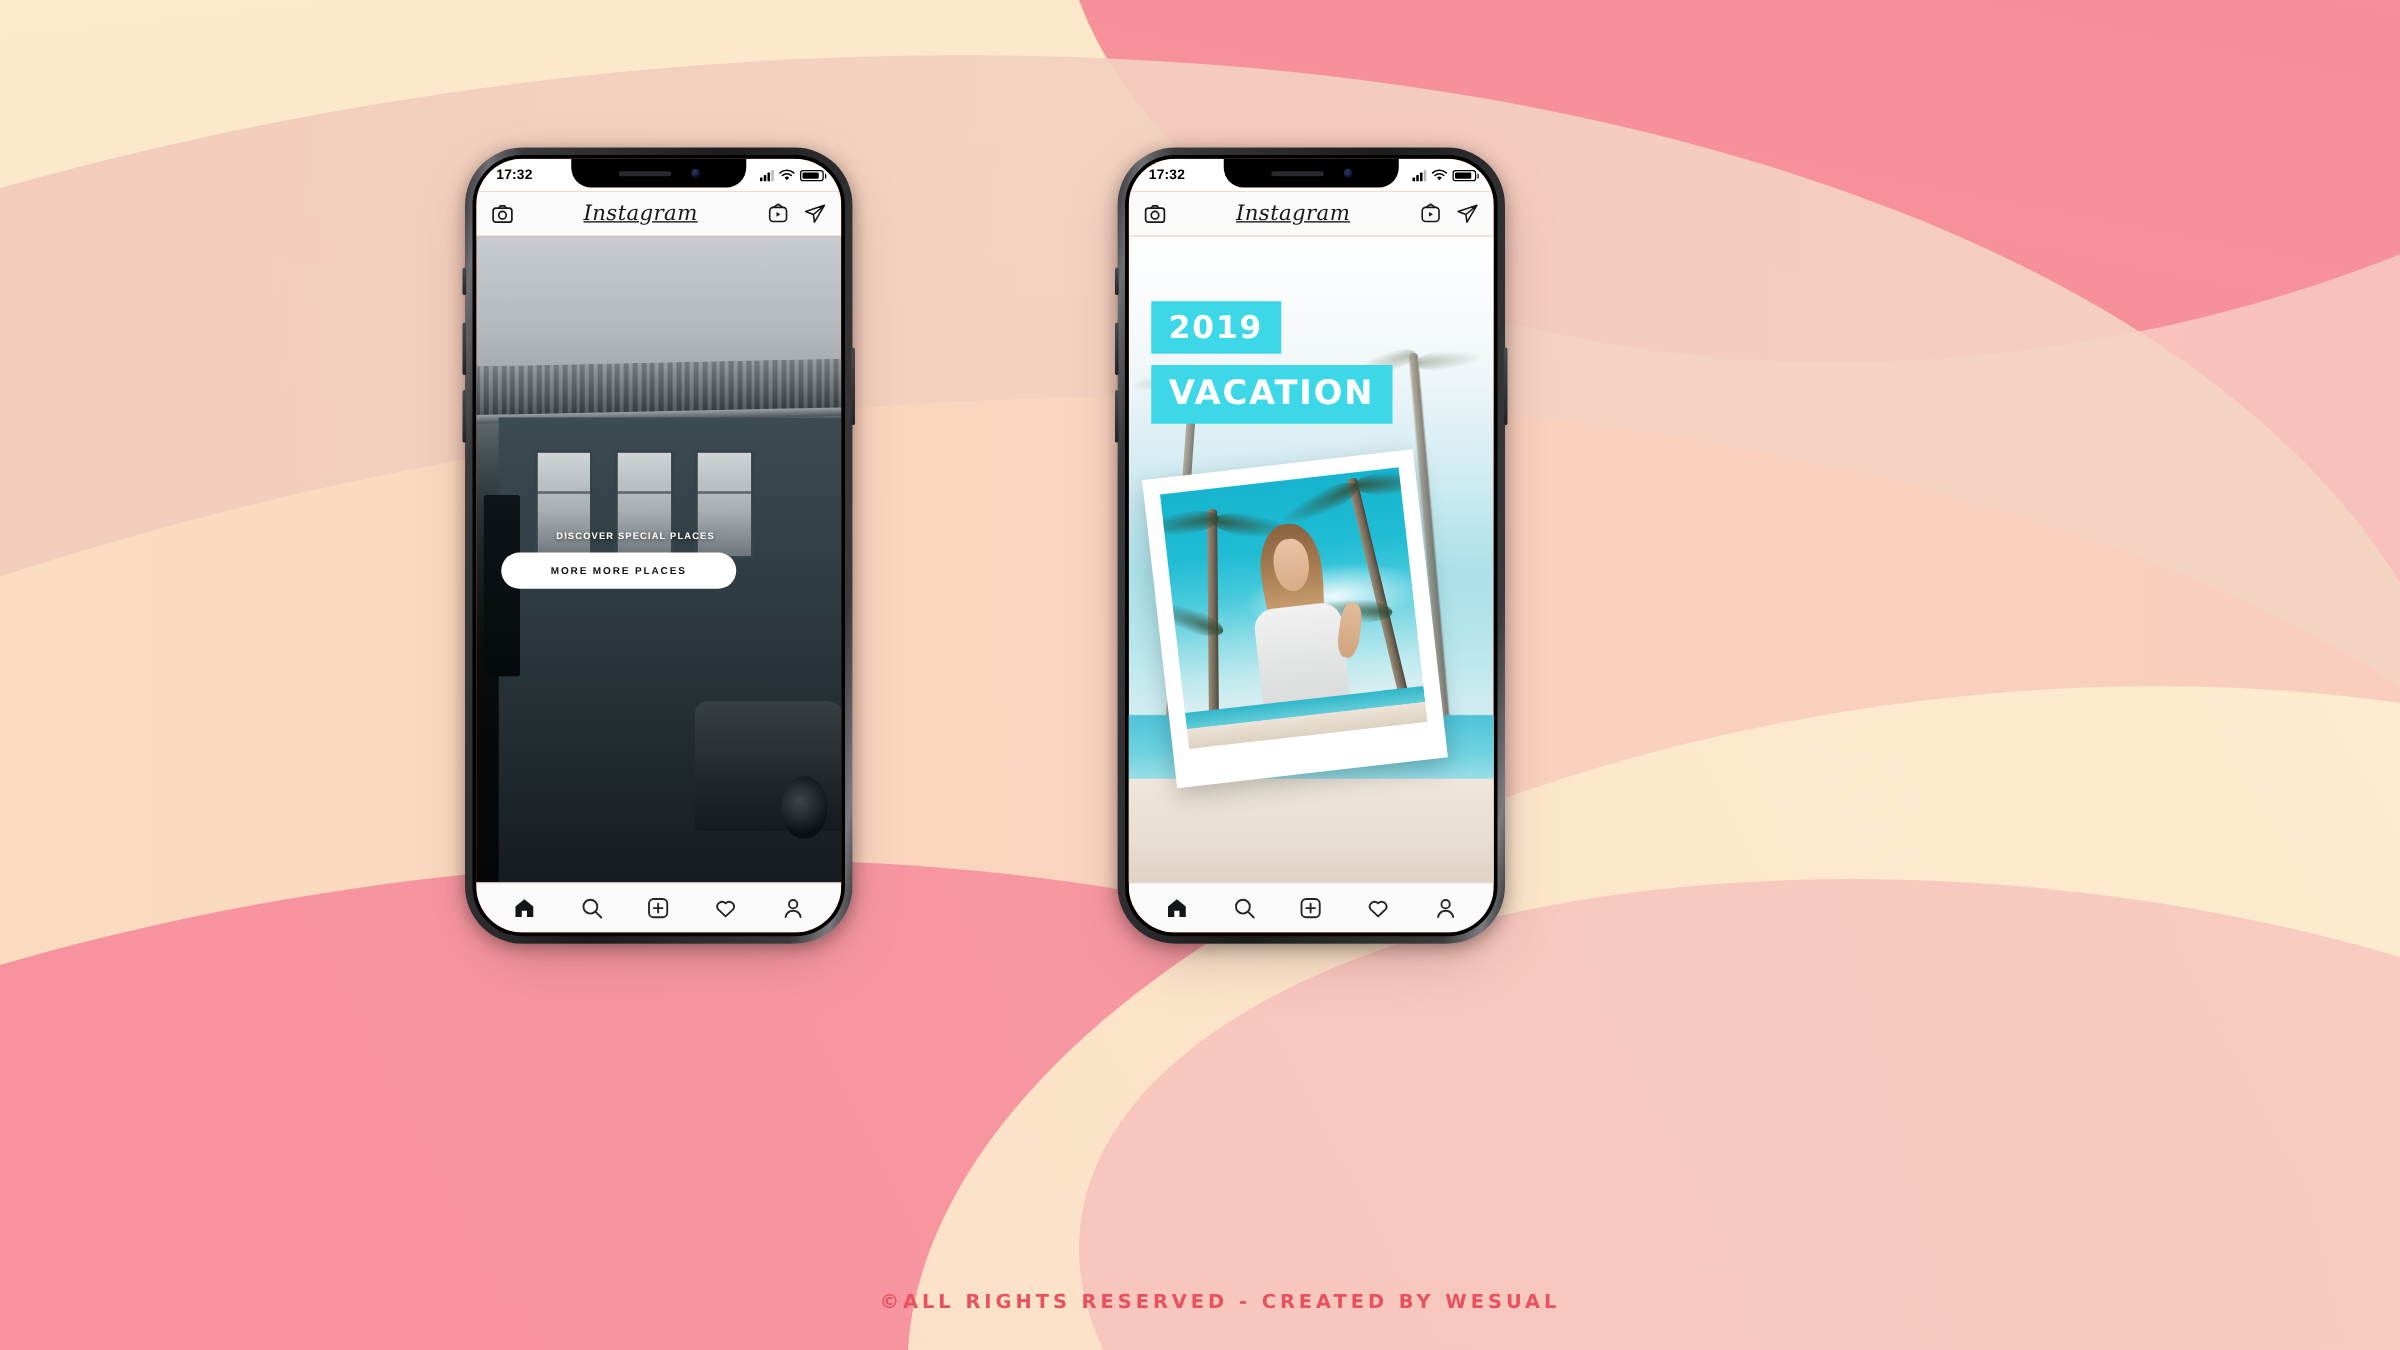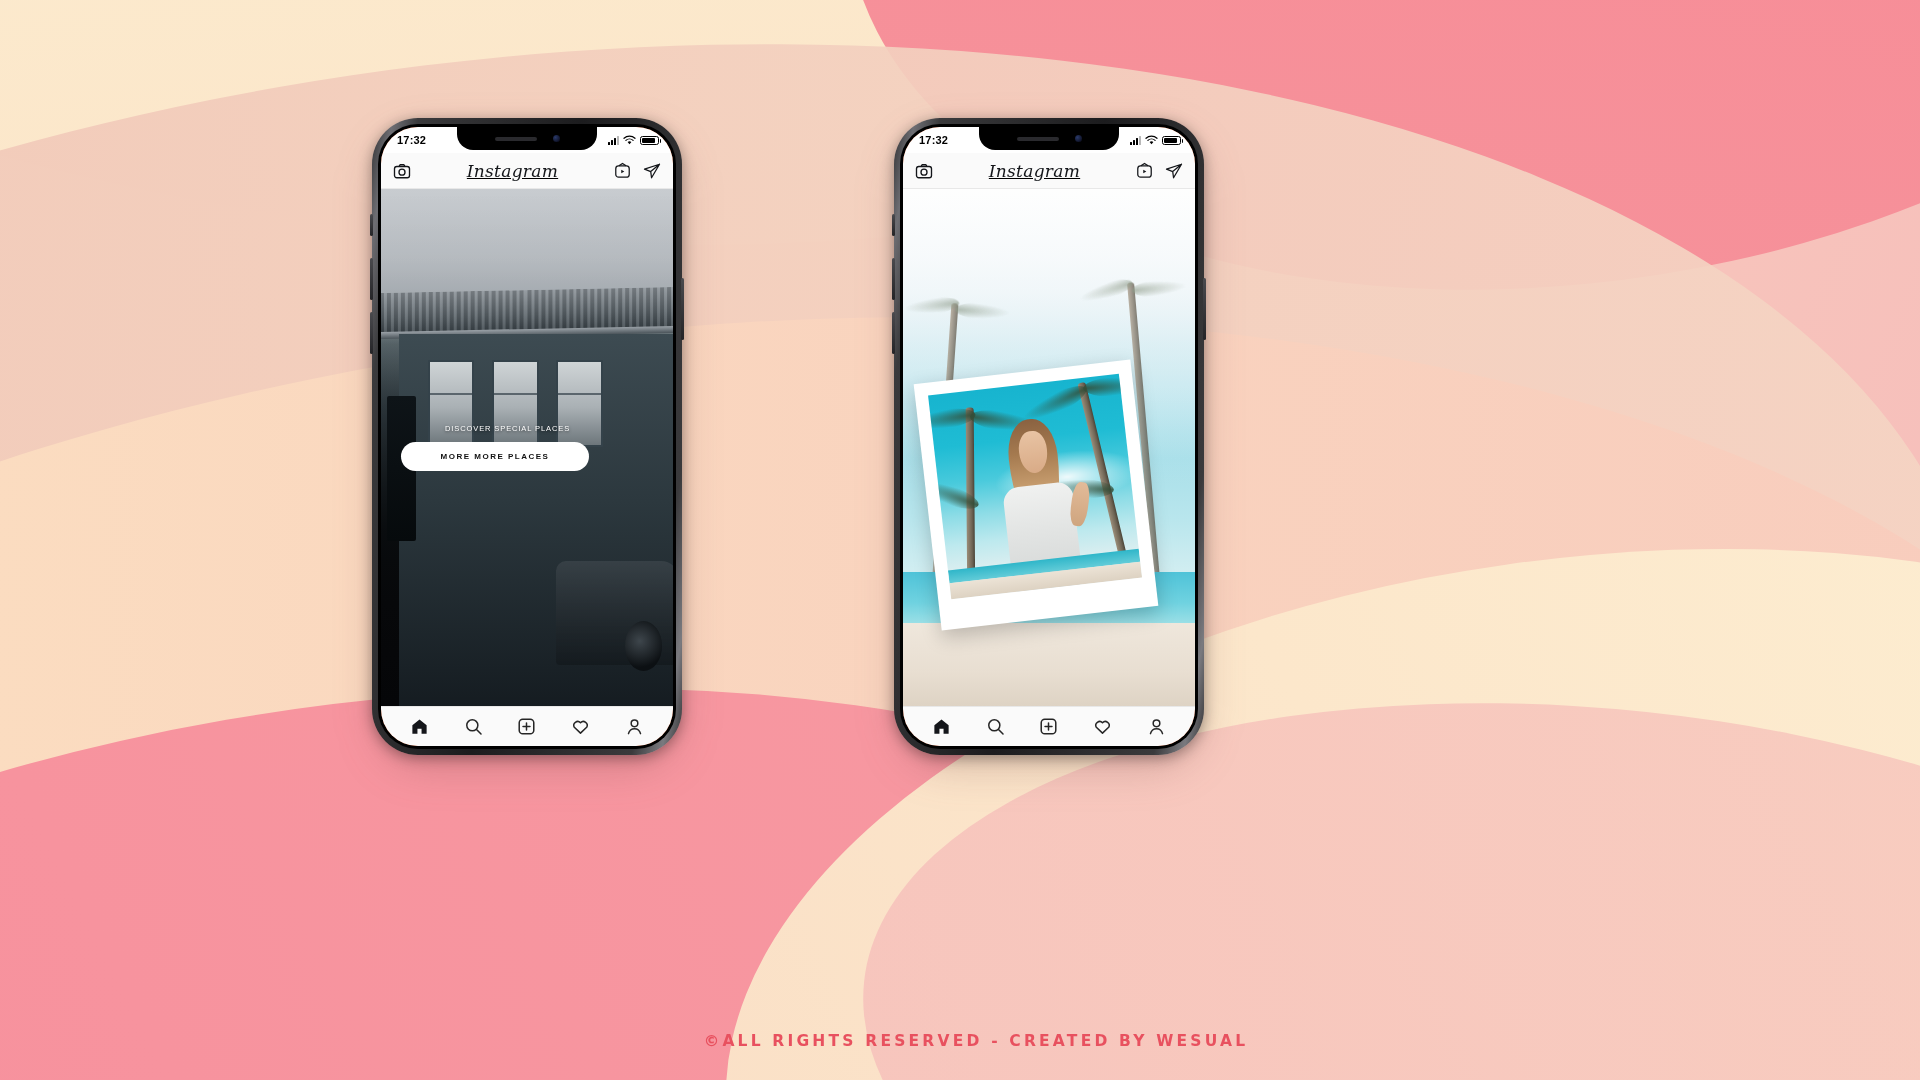--- a/index.html
+++ b/index.html
@@ -278,21 +278,21 @@
 
   
   .overlay-left {
     position: absolute;
     left: 0; right: 0; bottom: 0; top: 0;
     padding: 0 20px;
     display: flex; flex-direction: column; justify-content: center;
     z-index: 3;
   }
   .eyebrow {
-    font-size: 7.5px; font-weight: 400; color: #fff;
+    font-size: 7.5px; font-weight: 700; color: #fff;
     letter-spacing: .9px;
     margin-bottom: 9px;
     text-transform: uppercase;
     text-shadow: 0 1px 3px rgba(0,0,0,.6);
     padding-left: 44px;
   }
   .headline {
     font-size: 23px; line-height: 1.23;
     font-weight: 400; color: #fff;
     letter-spacing: -.3px;
@@ -681,20 +681,25 @@
                   <div class="frond" style="left:4px; top:-2px;"></div>
                 </div>
                 <div class="palm p2">
                   <div class="frond" style="left:-48px; top:-2px; transform:rotate(168deg);"></div>
                   <div class="frond" style="left:4px; top:0;"></div>
                 </div>
                 <div class="sea"></div>
                 <div class="sand"></div>
               </div>
 
+              <div class="title-wrap">
+                <div class="tag-year" style="background: rgb(61, 216, 232); color: rgb(255, 255, 255);">2019</div>
+                <br>
+                <div class="tag-word" style="background: rgb(61, 216, 232); color: rgb(255, 255, 255);">VACATION</div>
+              </div>
 
               <div class="polaroid">
                 <div class="polaroid-photo">
                   <div class="pp-cloud"></div>
                   <div class="pp-palm a">
                     <div class="pp-frond" style="left:-60px; top:2px; transform:rotate(172deg);"></div>
                     <div class="pp-frond" style="left:4px; top:4px; transform:rotate(8deg);"></div>
                     <div class="pp-frond" style="left:-56px; top:44%; transform:rotate(200deg);"></div>
                   </div>
                   <div class="pp-palm b">

